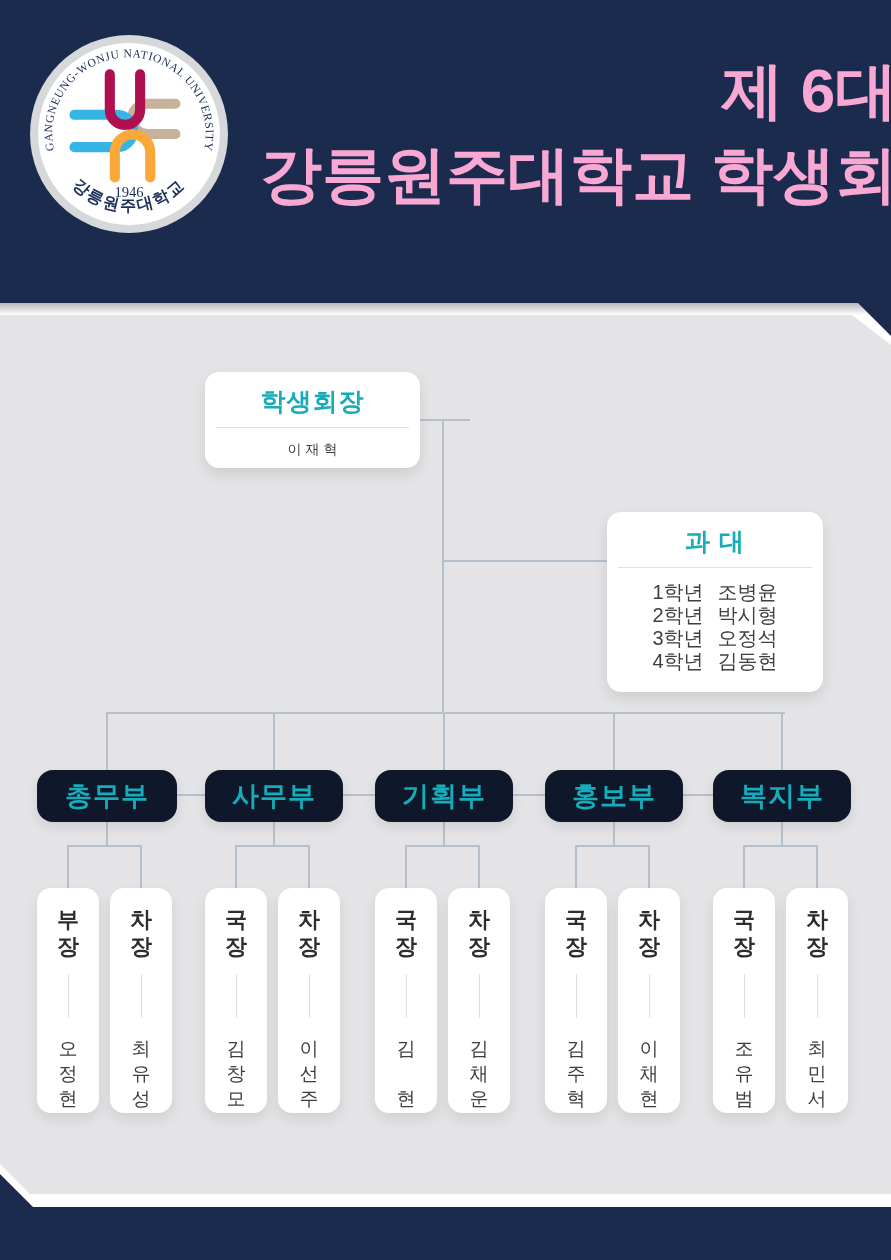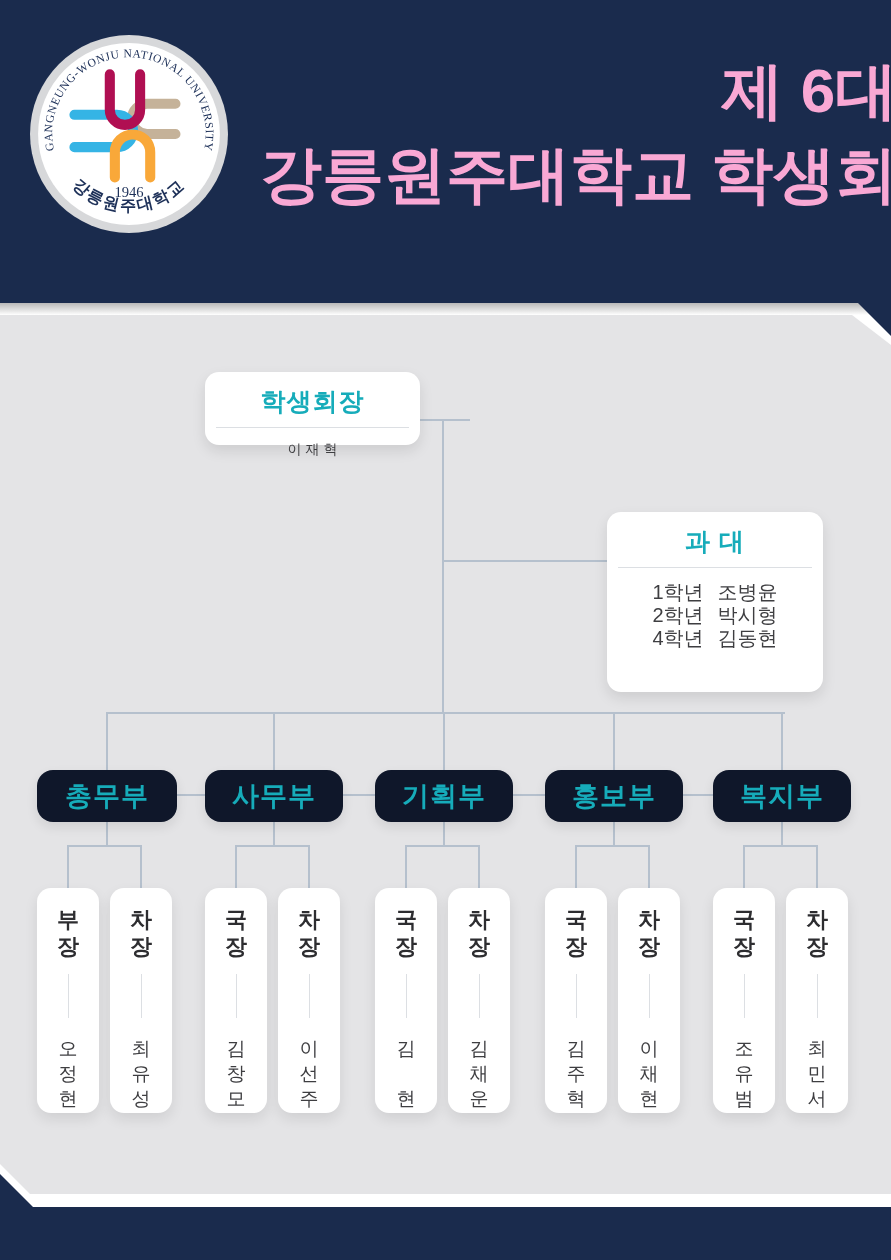--- a/index.html
+++ b/index.html
@@ -83,38 +83,42 @@
     <span>강릉원주대학교 학생회</span>
   </div>
 
   <div class="sheet-white">
     <div class="sheet-top-shadow"></div>
   </div>
   <div class="sheet-gray"></div>
 
   <div id="chart">
 
-    <div class="obox" style="left:205px;top:372px;width:215px;height:73px;">
+    <div class="obox" style="left:205px;top:372px;width:215px;height:96px;">
       <div class="otitle">학생회장</div>
       <div class="odiv"></div>
       <div class="oname">이 재 혁</div>
     </div>
 
 
     <div class="obox" style="left:607px;top:512px;width:216px;height:180px;">
       <div class="otitle">과 대</div>
       <div class="odiv"></div>
       <div class="rep-rows">
         <div class="rep-row">
           <span>1학년</span>
           <span>조병윤</span>
         </div>
         <div class="rep-row">
           <span>2학년</span>
           <span>박시형</span>
+        </div>
+        <div class="rep-row">
+          <span>3학년</span>
+          <span>오정석</span>
         </div>
         <div class="rep-row">
           <span>4학년</span>
           <span>김동현</span>
         </div>
       </div>
     </div>
 
   <div class="line" style="left: 420px; top: 419px; width: 50px; height: 2px;"></div>
       <div class="line" style="left: 442px; top: 419px; width: 2px; height: 295px;"></div>

